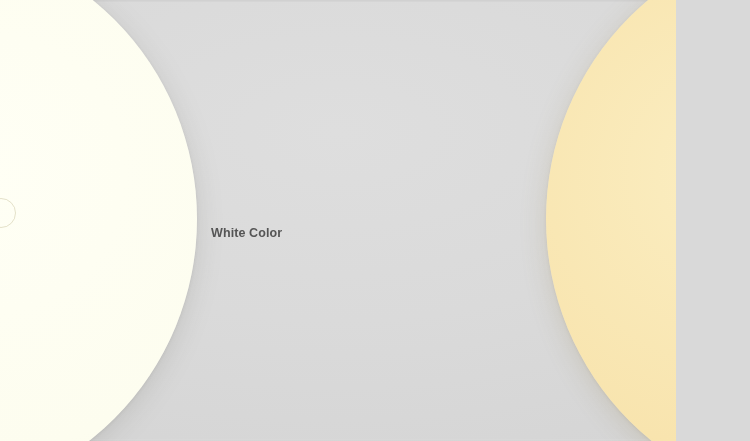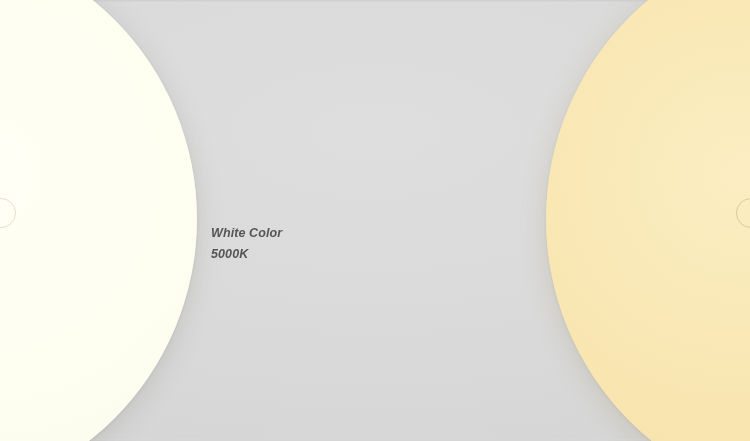--- a/index.html
+++ b/index.html
@@ -5,25 +5,24 @@
   html, body {
     margin: 0;
     padding: 0;
     background: #d9d9d9;
   }
   body {
     font-family: "Liberation Sans", sans-serif;
   }
   #stage {
     position: relative;
-    width: 750px;
+    width: 676px;
     height: 441px;
     overflow: hidden;
     background: #dadada;
-    font-style: italic;
   }
   
   .backdrop {
     position: absolute;
     inset: 0;
     background:
       radial-gradient(120% 95% at 50% 30%, #dedede 0%, #dadada 45%, #d3d3d3 100%);
   }
   .top-edge {
     position: absolute;
@@ -117,17 +116,16 @@
   <div class="panel panel-white"></div>
 
   <div class="inset-ring inset-ring-left"></div>
 
   <div class="panel panel-yellow"></div>
 
   <div class="inset-ring inset-ring-right"></div>
 
   <div class="label-block label-white">
     <span class="label-line">White Color</span>
-    <span class="label-line">5000K</span>
   </div>
 
 
 </div>
 
 </body></html>

